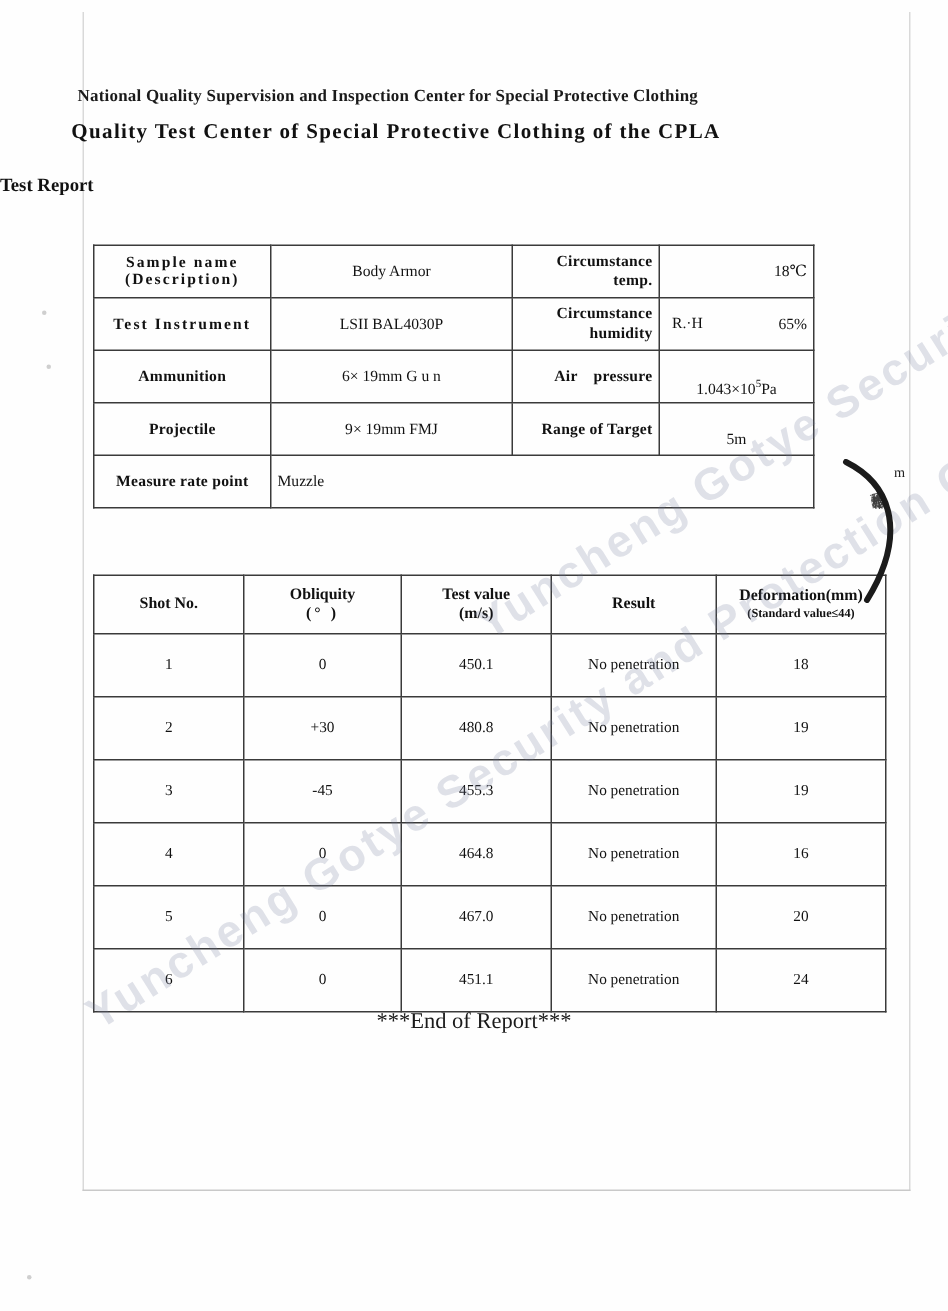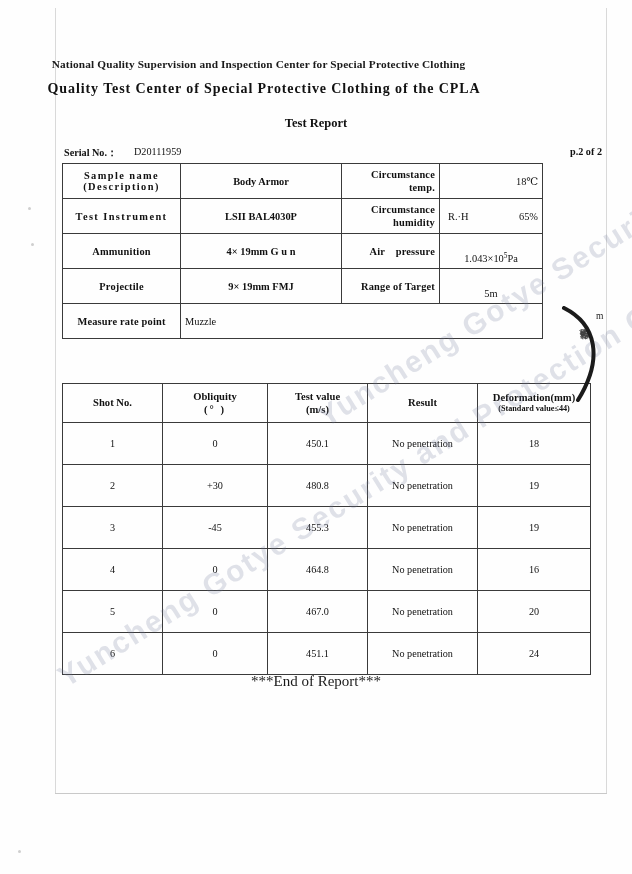--- a/index.html
+++ b/index.html
@@ -59,21 +59,20 @@
     text-align: center;
     font-size: 14px;
     font-weight: bold;
     letter-spacing: 0.9px;
     color: #111;
   }
   .hdr-line3 {
     position: absolute;
     left: 0; top: 116px;
     width: 632px;
-    text-align: center;
     font-size: 12.5px;
     font-weight: bold;
     color: #111;
   }
 
   
   .serial-row {
     position: absolute;
     left: 64px; top: 146px;
     width: 538px;
@@ -112,21 +111,21 @@
     padding: 0 4px;
   }
   .ikey {
     text-align: center;
     font-weight: bold;
     letter-spacing: 1.4px;
   }
   .ikey.tight { letter-spacing: 0.2px; }
   .ival {
     text-align: center;
-    font-weight: bold;
+    font-weight: normal;
   }
   .ikey2 {
     text-align: right;
     font-weight: bold;
     line-height: 1.25;
     letter-spacing: 0.2px;
   }
   .ival2 {
     text-align: right;
     font-weight: normal;
@@ -277,25 +276,20 @@
   <div class="sheet-edge-bottom"></div>
 
   <div class="speck" style="left:28px;top:207px;width:3px;height:3px;"></div>
   <div class="speck" style="left:31px;top:243px;width:3px;height:3px;"></div>
   <div class="speck" style="left:18px;top:850px;width:3px;height:3px;"></div>
 
   <div class="hdr-line1">National Quality Supervision and Inspection Center for Special Protective Clothing</div>
   <div class="hdr-line2">Quality Test Center of Special Protective Clothing of the CPLA</div>
   <div class="hdr-line3">Test Report</div>
 
-  <div class="serial-row">
-    <span class="serial-label">Serial No.：</span>
-    <span class="serial-value">D20111959</span>
-    <span class="page-no">p.2 of 2</span>
-  </div>
 
   <table id="info-table">
     <colgroup>
       <col style="width:118px">
       <col style="width:161px">
       <col style="width:98px">
       <col style="width:103px">
     </colgroup>
     <tbody>
       <tr>
@@ -319,21 +313,21 @@
           <span>Circumstance</span><br>
           <span>humidity</span>
         </td>
         <td class="ival2">
           <span class="rh-lab">R.·H</span>
           <span>65%</span>
         </td>
       </tr>
       <tr>
         <td class="ikey tight">Ammunition</td>
-        <td class="ival">4× 19mm G u n</td>
+        <td class="ival">6× 19mm G u n</td>
         <td class="ikey2">Air pressure</td>
         <td class="ival2">
           <span class="val-bottom"><span>1.043×10</span><sup>5</sup><span>Pa</span></span>
         </td>
       </tr>
       <tr>
         <td class="ikey tight">Projectile</td>
         <td class="ival">9× 19mm FMJ</td>
         <td class="ikey2">Range of Target</td>
         <td class="ival2">

